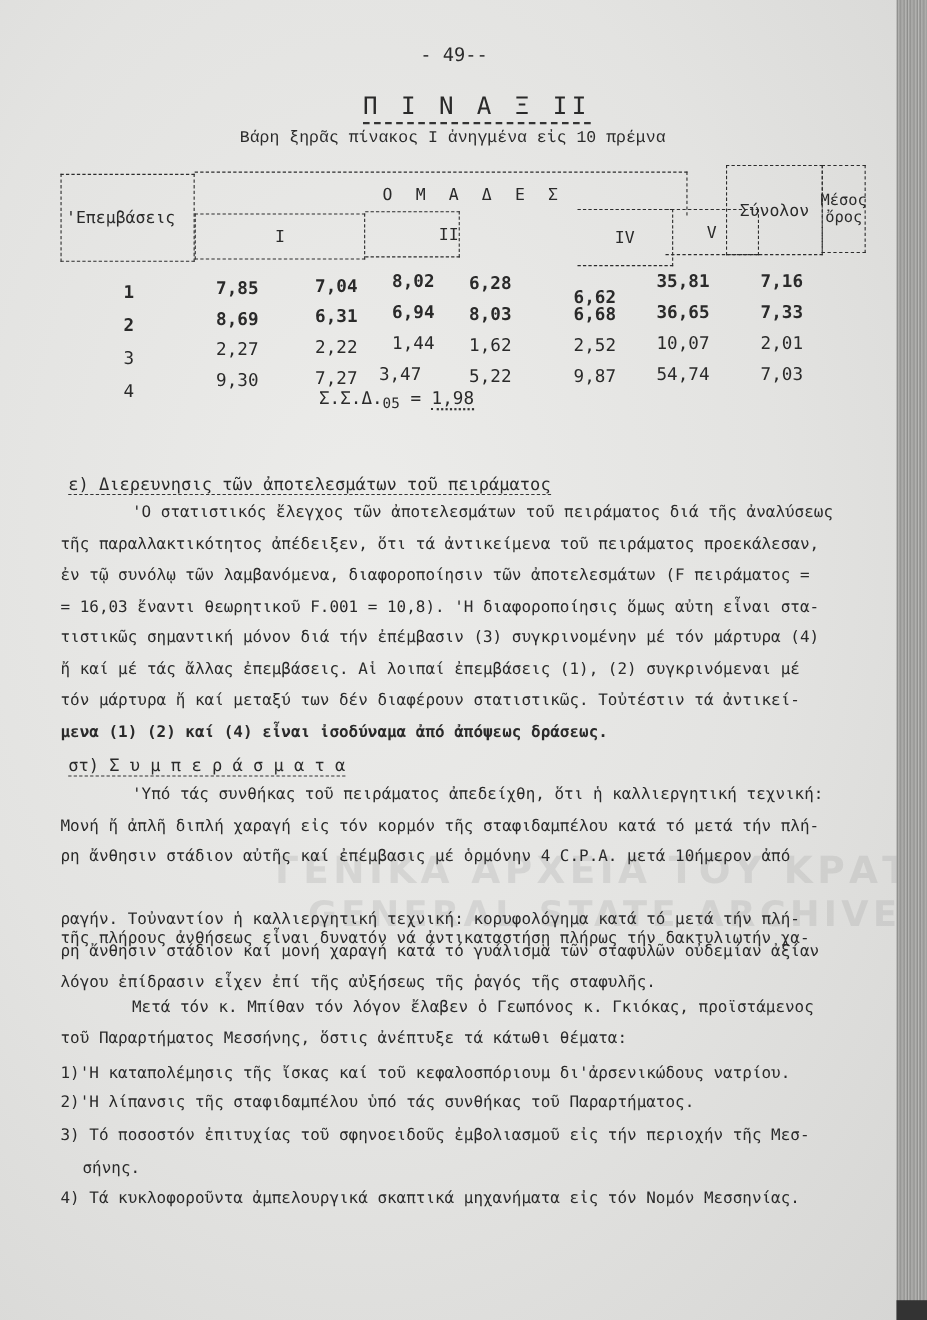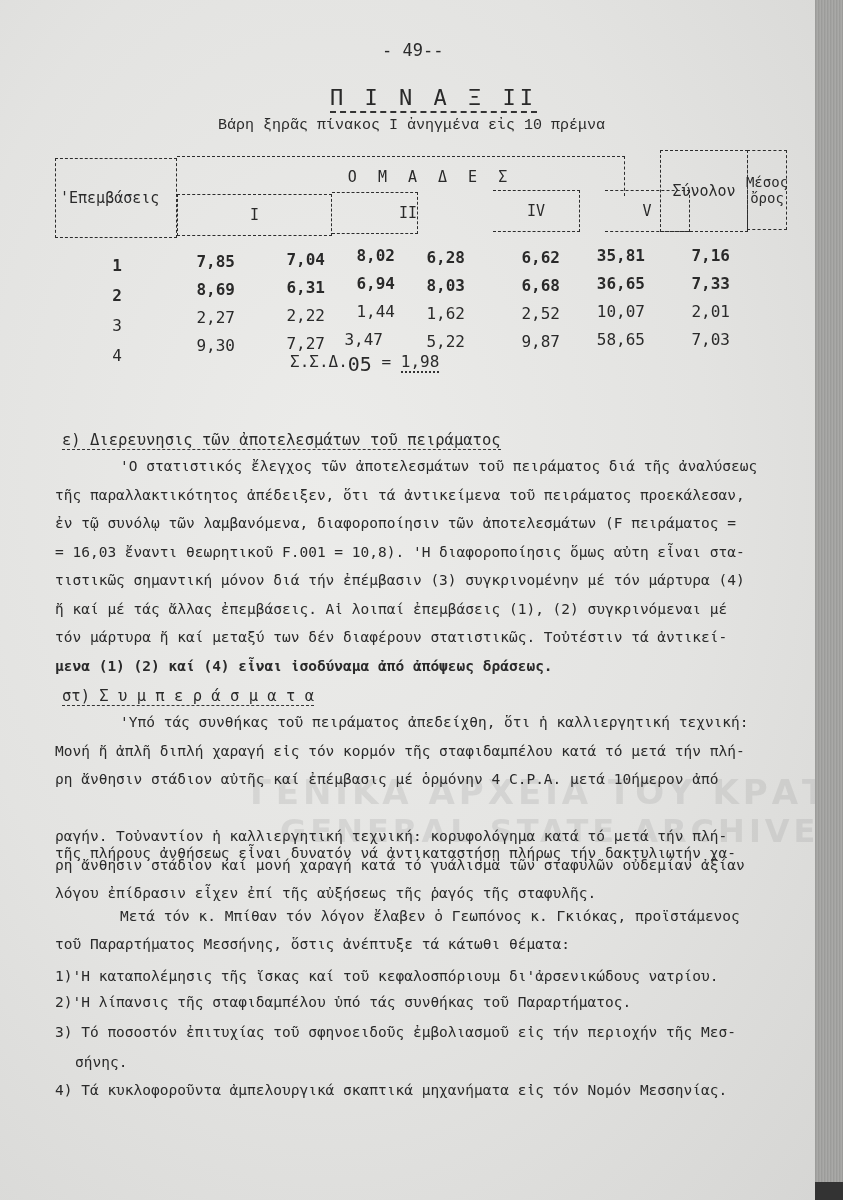--- a/index.html
+++ b/index.html
@@ -26,21 +26,21 @@
     .table-subtitle { left: 218px; top: 117px; font-size: 15px; font-family: Liberation Mono, monospace; }
 
     
     .thead { position: absolute; left: 55px; top: 150px; width: 730px; height: 90px; }
     .box { position: absolute; border: 1.5px dashed #2c2c2c; box-sizing: border-box;
            display: flex; align-items: center; justify-content: center; font-size: 15px; }
     .cell-num { position: absolute; font-size: 16px; text-align: right; width: 60px; }
     .bold { font-weight: bold; }
 
     .lsd { left: 290px; top: 352px; font-size: 16px; }
-    .lsd sub { font-size: 20px; }
+    .lsd sub { font-size: 13px; }
     .lsd-val { border-bottom: 2px dotted #333; }
 
     .heading { font-size: 15.5px; border-bottom: 1.5px dashed #333; }
     .line { position: absolute; white-space: nowrap; font-size: 14.5px; }
 
     .watermark {
       position: absolute; font-family: "DejaVu Sans", sans-serif; font-weight: bold;
       color: rgba(150,150,150,0.22); white-space: nowrap; letter-spacing: 4px;
     }
     .wm1 { left: 250px; top: 772px; font-size: 34px; }
@@ -64,42 +64,42 @@
     </div>
     <div class="box" style="left:0;top:8px;width:122px;height:80px;justify-content:flex-start;padding-left:4px;">
       <span>'Επεμβάσεις</span>
     </div>
     <div class="box" style="left:122px;top:44px;width:155px;height:42px;">
         <span>I</span>
       </div>
     <div class="box" style="left:277px;top:42px;width:86px;height:42px;border-left:none;justify-content:flex-end;">
         <span>II</span>
       </div>
-    <div class="box" style="left:438px;top:40px;width:87px;height:42px;border-left:none;">
+    <div class="box" style="left:470px;top:40px;width:87px;height:52px;border-left:none;">
         <span>IV</span>
       </div>
     <div class="box" style="left:550px;top:40px;width:85px;height:42px;border-left:none;">
         <span>V</span>
       </div>
     <div class="box" style="left:635px;top:0;width:86px;height:82px;border-left:1.5px dashed #2c2c2c;left:605px;width:88px;">
         <span>Σύνολον</span>
       </div>
     <div class="box" style="left:693px;top:0;width:42px;height:80px;flex-direction:column;left:692px;width:40px;font-size:14px;">
       <span>Μέσος</span>
       <span>ὄρος</span>
     </div>
   </div>
 
   <div id="rows">
       <div class="cell-num bold" style="left: 60px; width: 62px; text-align: right; top: 256px;">1</div>
       <div class="cell-num bold" style="left: 175px; top: 252px;">7,85</div>
       <div class="cell-num bold" style="left: 265px; top: 250px;">7,04</div>
       <div class="cell-num bold" style="left: 335px; top: 246px;">8,02</div>
       <div class="cell-num bold" style="left: 405px; top: 248px;">6,28</div>
-      <div class="cell-num bold" style="left: 500px; top: 248px;">6,62</div>
+      <div class="cell-num bold" style="left: 500px; top: 260px;">6,62</div>
       <div class="cell-num bold" style="left: 585px; top: 246px;">35,81</div>
       <div class="cell-num bold" style="left: 670px; top: 246px;">7,16</div>
       <div class="cell-num bold" style="left: 60px; width: 62px; text-align: right; top: 286px;">2</div>
       <div class="cell-num bold" style="left: 175px; top: 280px;">8,69</div>
       <div class="cell-num bold" style="left: 265px; top: 278px;">6,31</div>
       <div class="cell-num bold" style="left: 335px; top: 274px;">6,94</div>
       <div class="cell-num bold" style="left: 405px; top: 276px;">8,03</div>
       <div class="cell-num bold" style="left: 500px; top: 276px;">6,68</div>
       <div class="cell-num bold" style="left: 585px; top: 274px;">36,65</div>
       <div class="cell-num bold" style="left: 670px; top: 274px;">7,33</div>
@@ -110,21 +110,21 @@
       <div class="cell-num" style="left: 405px; top: 304px;">1,62</div>
       <div class="cell-num" style="left: 500px; top: 304px;">2,52</div>
       <div class="cell-num" style="left: 585px; top: 302px;">10,07</div>
       <div class="cell-num" style="left: 670px; top: 302px;">2,01</div>
       <div class="cell-num" style="left: 60px; width: 62px; text-align: right; top: 346px;">4</div>
       <div class="cell-num" style="left: 175px; top: 336px;">9,30</div>
       <div class="cell-num" style="left: 265px; top: 334px;">7,27</div>
       <div class="cell-num" style="left: 323px; top: 330px;">3,47</div>
       <div class="cell-num" style="left: 405px; top: 332px;">5,22</div>
       <div class="cell-num" style="left: 500px; top: 332px;">9,87</div>
-      <div class="cell-num" style="left: 585px; top: 330px;">58,65</div>
+      <div class="cell-num" style="left: 585px; top: 330px;">54,74</div>
       <div class="cell-num" style="left: 670px; top: 330px;">7,03</div>
     </div>
 
   <div class="abs lsd">
     <span>Σ.Σ.Δ.</span><sub>05</sub><span> = </span><span class="lsd-val">1,98</span>
   </div>
 
   <div class="abs" style="left:62px;top:430px;">
     <span class="heading">ε) Διερευνησις τῶν ἀποτελεσμάτων τοῦ πειράματος</span>
   </div>

